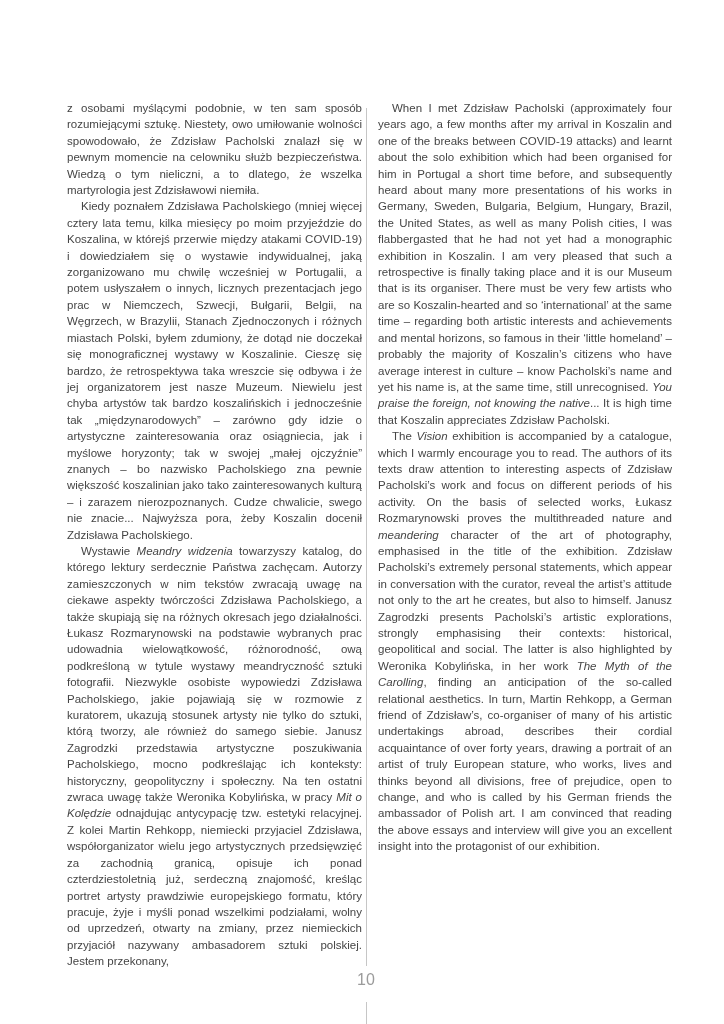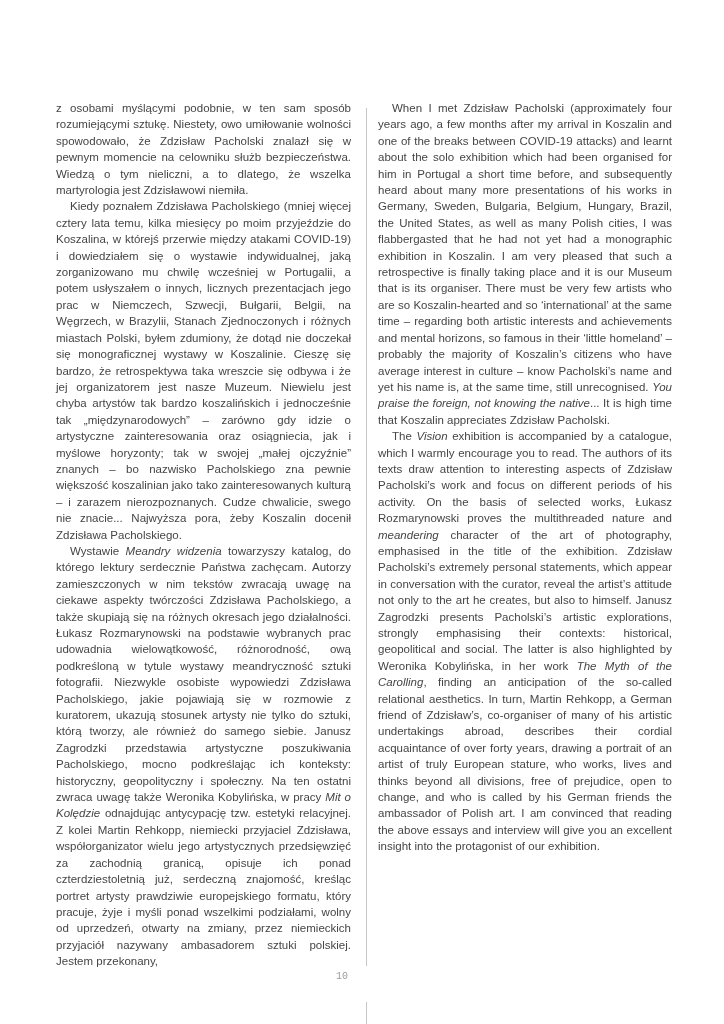--- a/index.html
+++ b/index.html
@@ -21,21 +21,21 @@
   }
   .column {
     position: absolute;
     top: 100px;
     width: 295px;
     color: #454545;
     font-size: 11.5px;
     line-height: 16.4px;
     text-align: justify;
   }
-  .column-left  { left: 56px; }
+  .column-left  { left: 67px; }
   .column-right { left: 378px; width: 294px; }
   .para {
     margin: 0;
     padding: 0;
   }
   .para.indent {
     text-indent: 14px;
   }
   .para em {
     font-style: italic;
@@ -52,23 +52,23 @@
   }
   .divider-footer {
     top: 1002px;
     height: 22px;
   }
   .page-number {
     position: absolute;
     left: 336px;
     top: 971px;
     width: 60px;
-    font-size: 10px;
+    text-align: center;
+    font-size: 16px;
     color: #9b9b9b;
-    font-family: Liberation Mono, monospace;
   }
 </style>
 </head>
 <body>
 
 <div class="page">
 
   <div class="column column-left" lang="pl">
       <p class="para"><span>z osobami myślącymi podobnie, w ten sam sposób rozumiejącymi sztukę. Niestety, owo umiłowanie wolności spowodowało, że Zdzisław Pacholski znalazł się w pewnym momencie na celowniku służb bezpieczeństwa. Wiedzą o tym nieliczni, a to dlatego, że wszelka martyrologia jest Zdzisławowi niemiła.</span></p>
       <p class="para indent"><span>Kiedy poznałem Zdzisława Pacholskiego (mniej więcej cztery lata temu, kilka miesięcy po moim przyjeździe do Koszalina, w którejś przerwie między atakami COVID-19) i dowiedziałem się o wystawie indywidualnej, jaką zorganizowano mu chwilę wcześniej w Portugalii, a potem usłyszałem o innych, licznych prezentacjach jego prac w Niemczech, Szwecji, Bułgarii, Belgii, na Węgrzech, w Brazylii, Stanach Zjednoczonych i różnych miastach Polski, byłem zdumiony, że dotąd nie doczekał się monograficznej wystawy w Koszalinie. Cieszę się bardzo, że retrospektywa taka wreszcie się odbywa i że jej organizatorem jest nasze Muzeum. Niewielu jest chyba artystów tak bardzo koszalińskich i jednocześnie tak „międzynarodowych” – zarówno gdy idzie o artystyczne zainteresowania oraz osiągniecia, jak i myślowe horyzonty; tak w swojej „małej ojczyźnie” znanych – bo nazwisko Pacholskiego zna pewnie większość koszalinian jako tako zainteresowanych kulturą – i zarazem nierozpoznanych. Cudze chwalicie, swego nie znacie... Najwyższa pora, żeby Koszalin docenił Zdzisława Pacholskiego.</span></p>

